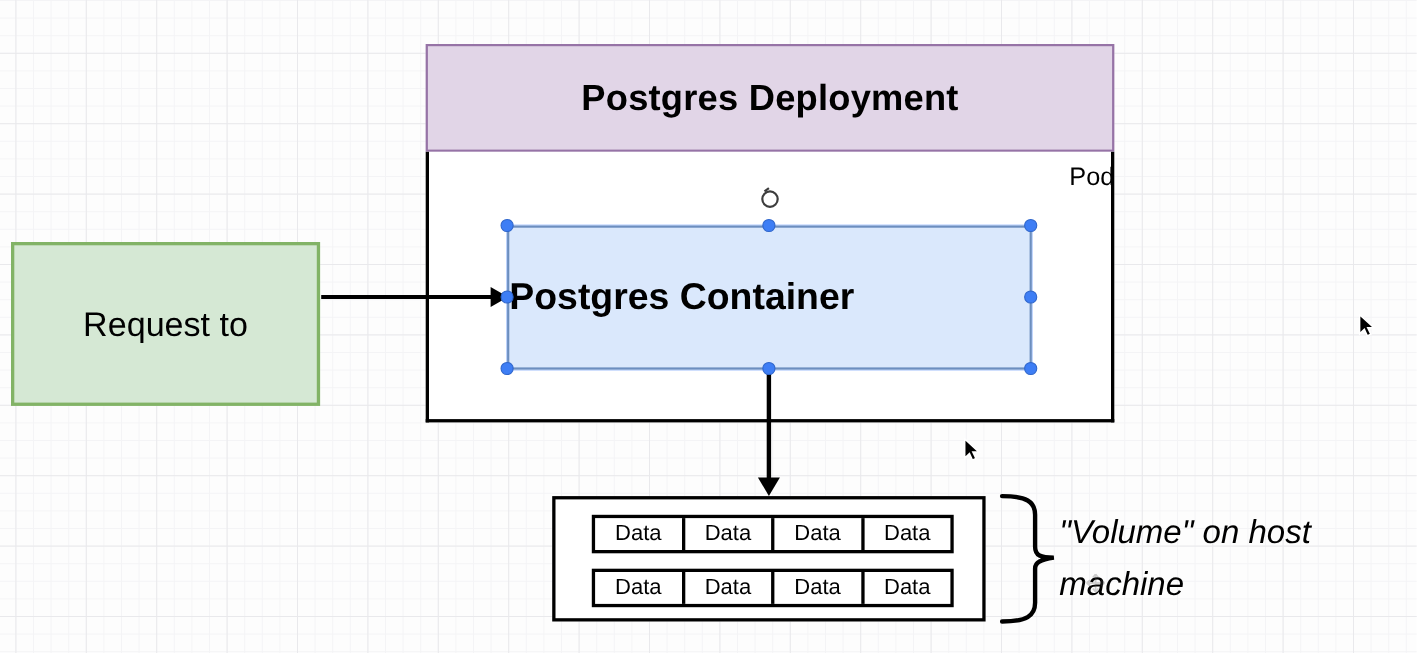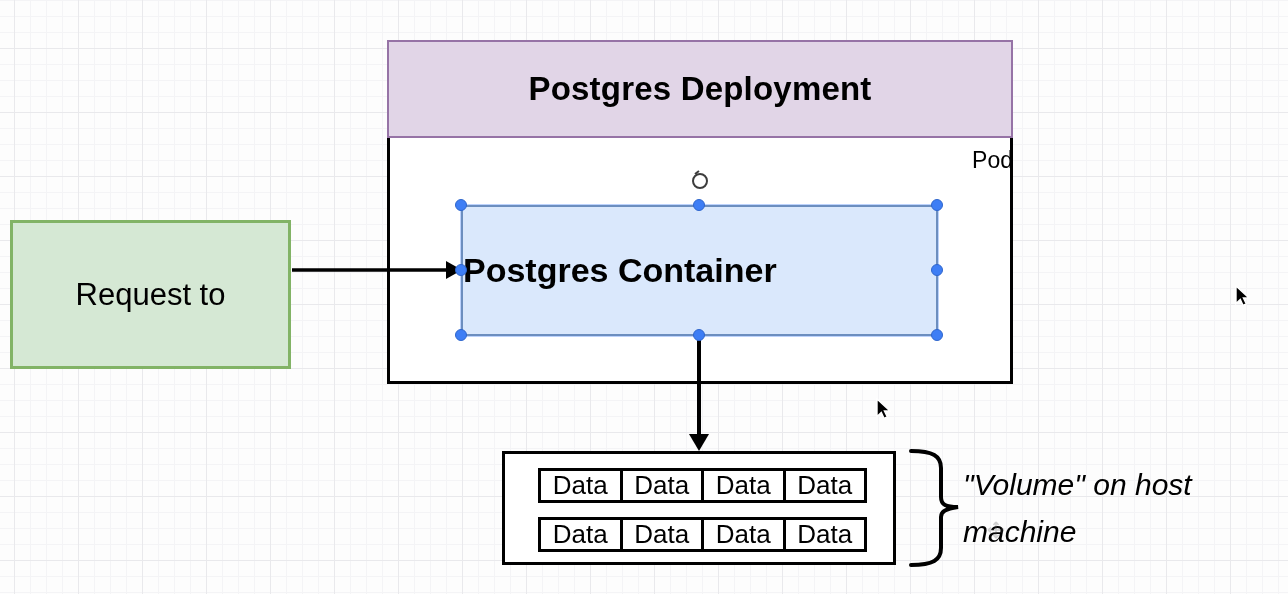--- a/index.html
+++ b/index.html
@@ -69,21 +69,21 @@
   }
   .data-row {
     position: absolute; left: 33px; width: 329px; height: 35px;
     border: 3px solid #000; background: #fff;
     display: flex;
   }
   .data-row.row-1 { top: 14px; }
   .data-row.row-2 { top: 63px; }
   .data-cell {
     flex: 1; display: flex; align-items: center; justify-content: center;
-    font-size: 26px; border-right: 3px solid #000;
+    font-size: 20px; border-right: 3px solid #000;
   }
   .data-cell:last-child { border-right: none; }
 
   .volume-caption {
     left: 963px; top: 461px; width: 330px;
     font-size: 30px; font-style: italic; line-height: 47px;
     white-space: nowrap;
   }
 
   .overlay { left: 0; top: 0; pointer-events: none; }

